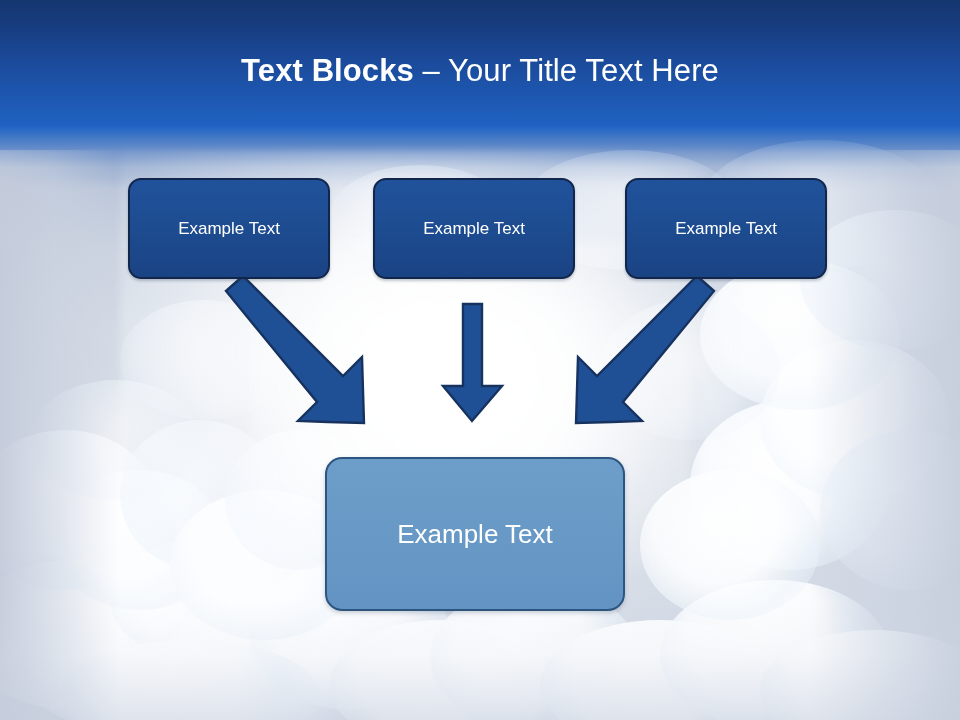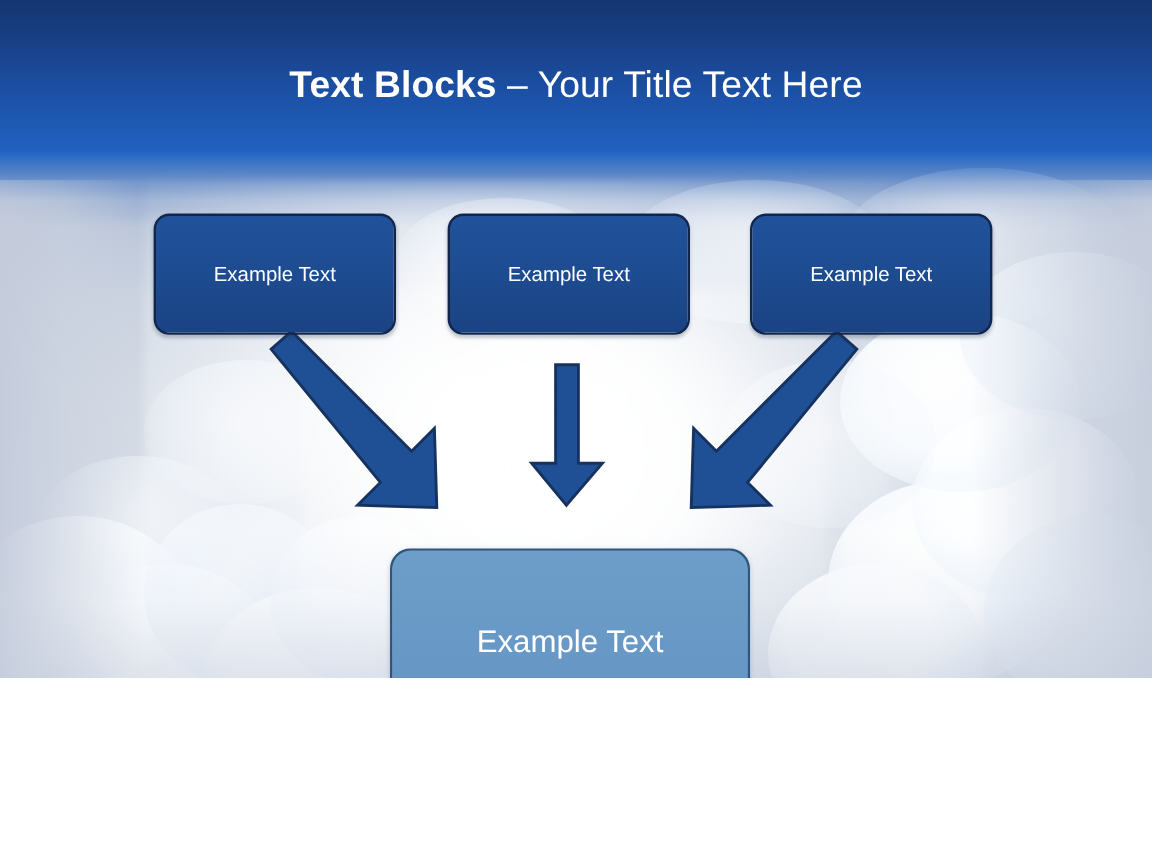--- a/index.html
+++ b/index.html
@@ -8,21 +8,21 @@
     padding: 0;
     background: #ffffff;
   }
   body {
     font-family: "Liberation Sans", sans-serif;
   }
 
   #slide {
     position: relative;
     width: 960px;
-    height: 565px;
+    height: 720px;
     overflow: hidden;
     background: #0c4a6e;
   }
 
   
   .sky-base {
     position: absolute;
     left: 0; top: 0;
     width: 960px; height: 720px;
     background:

